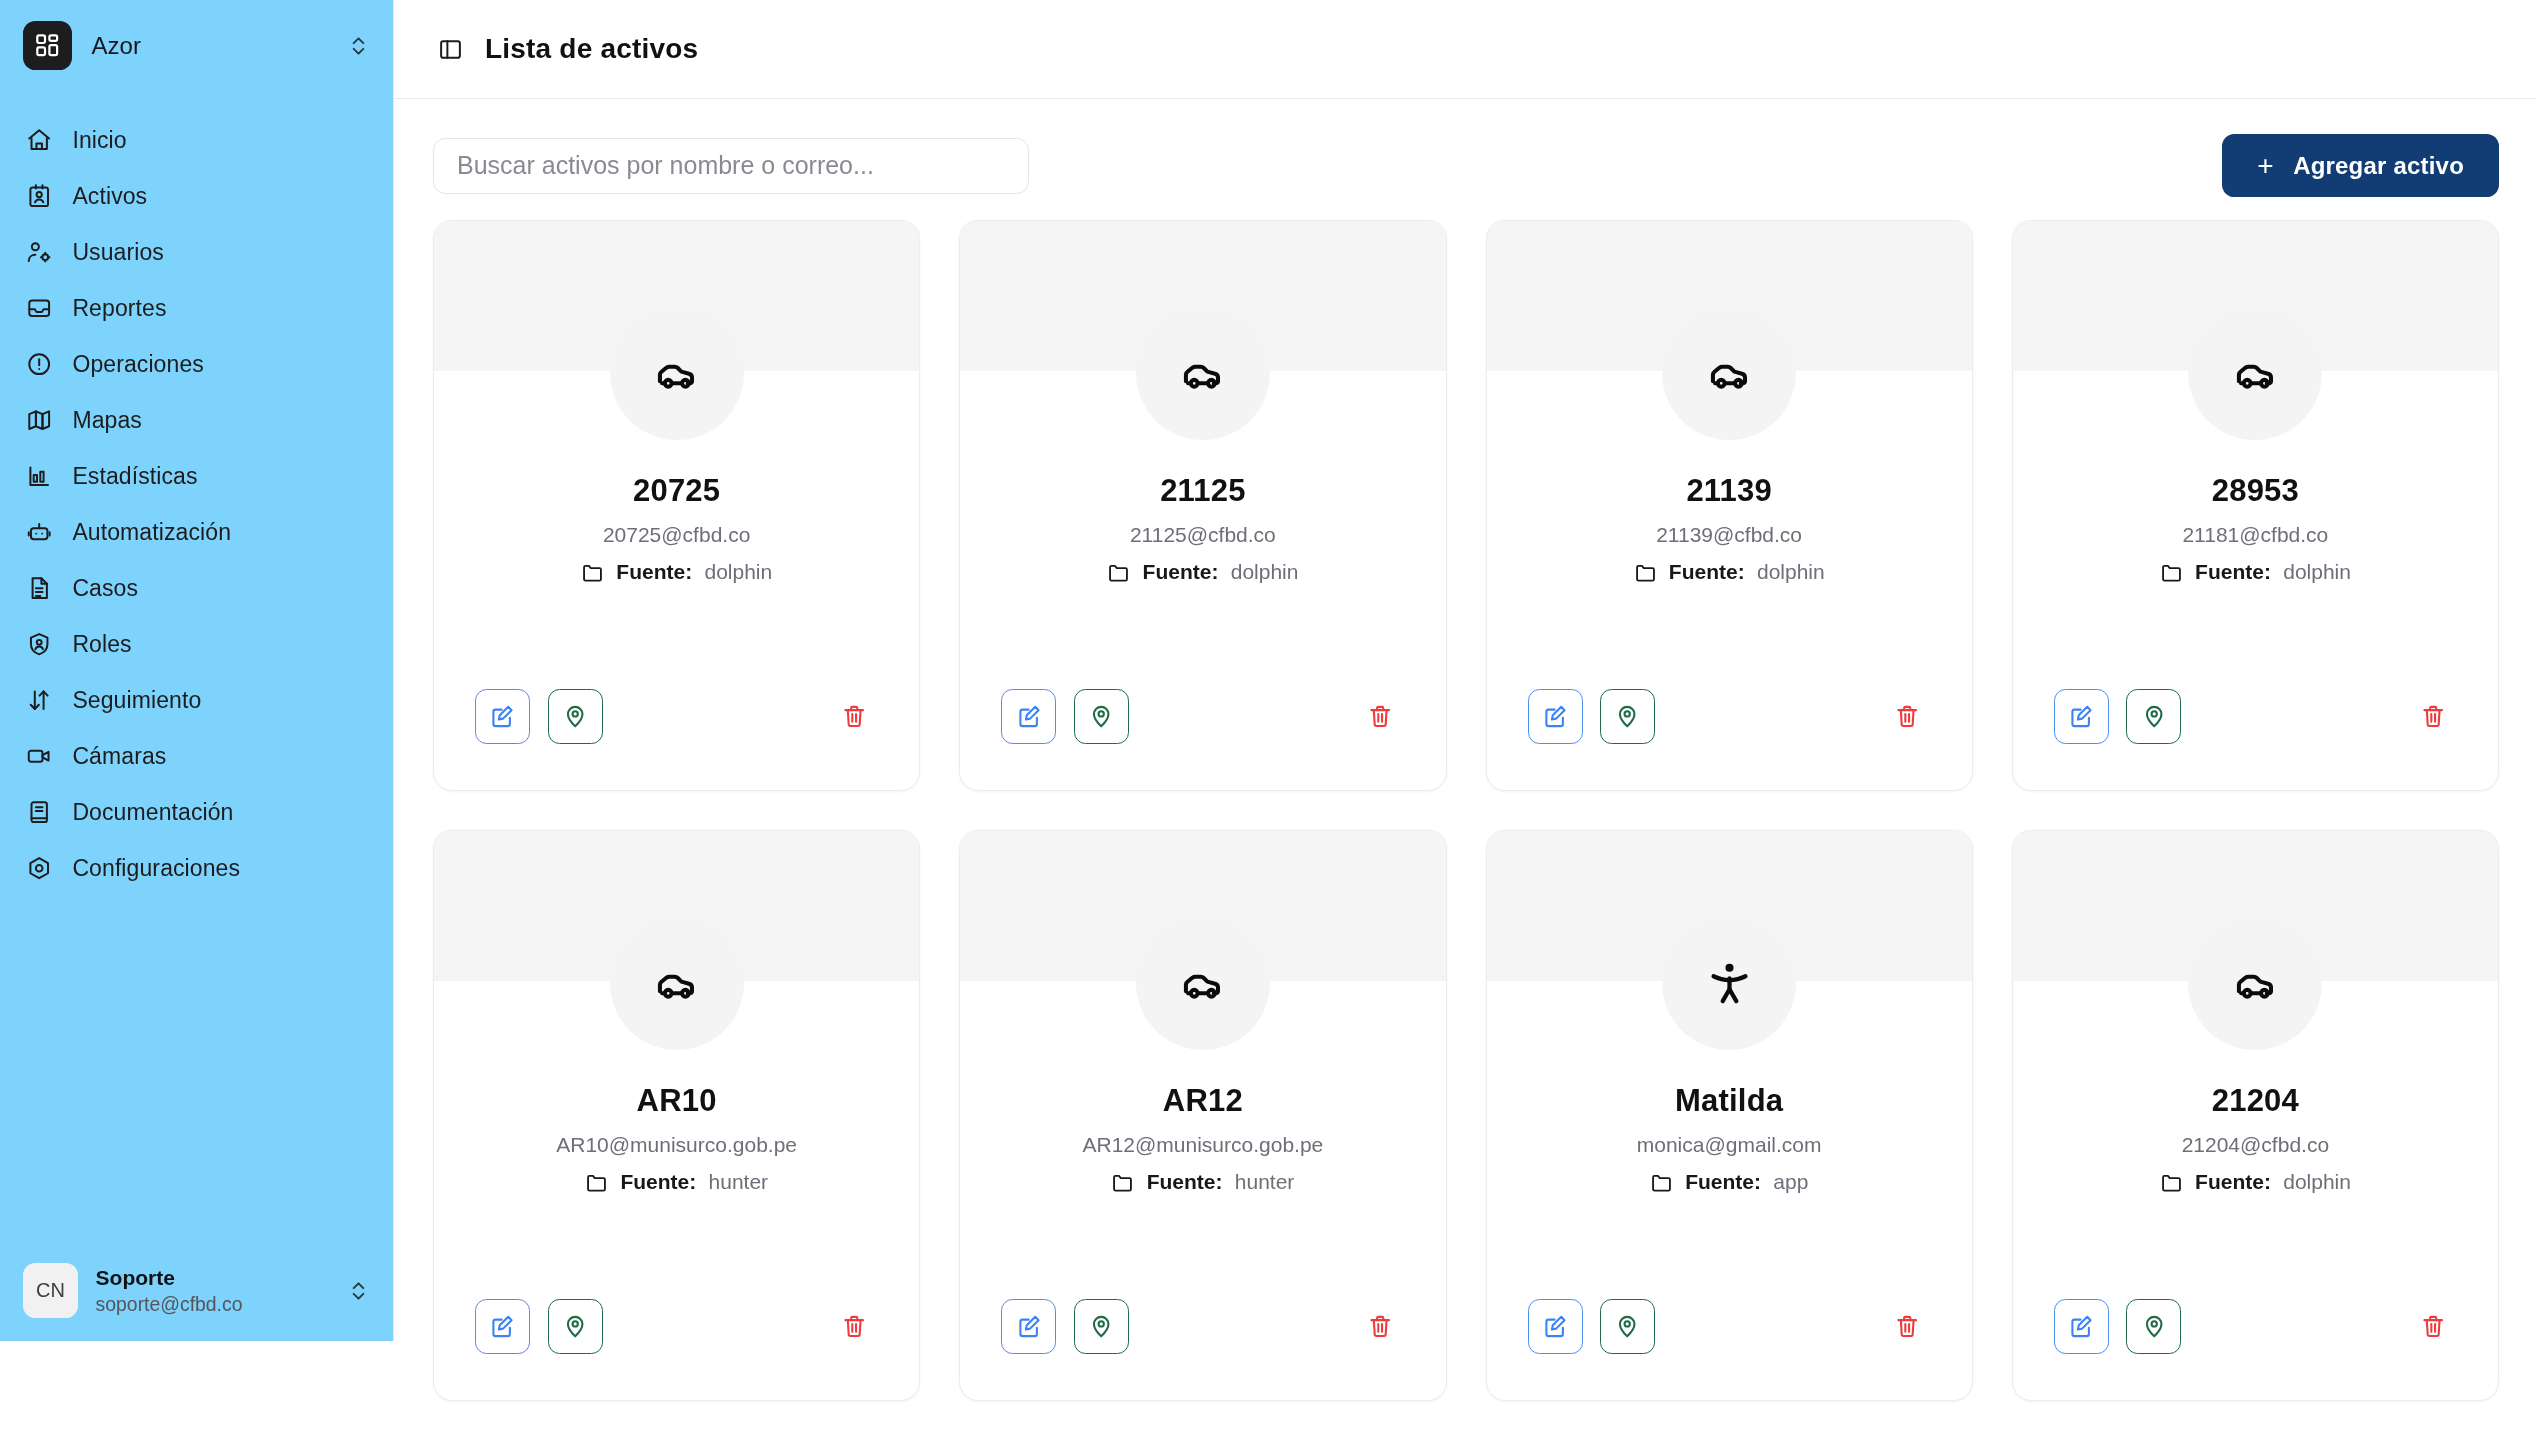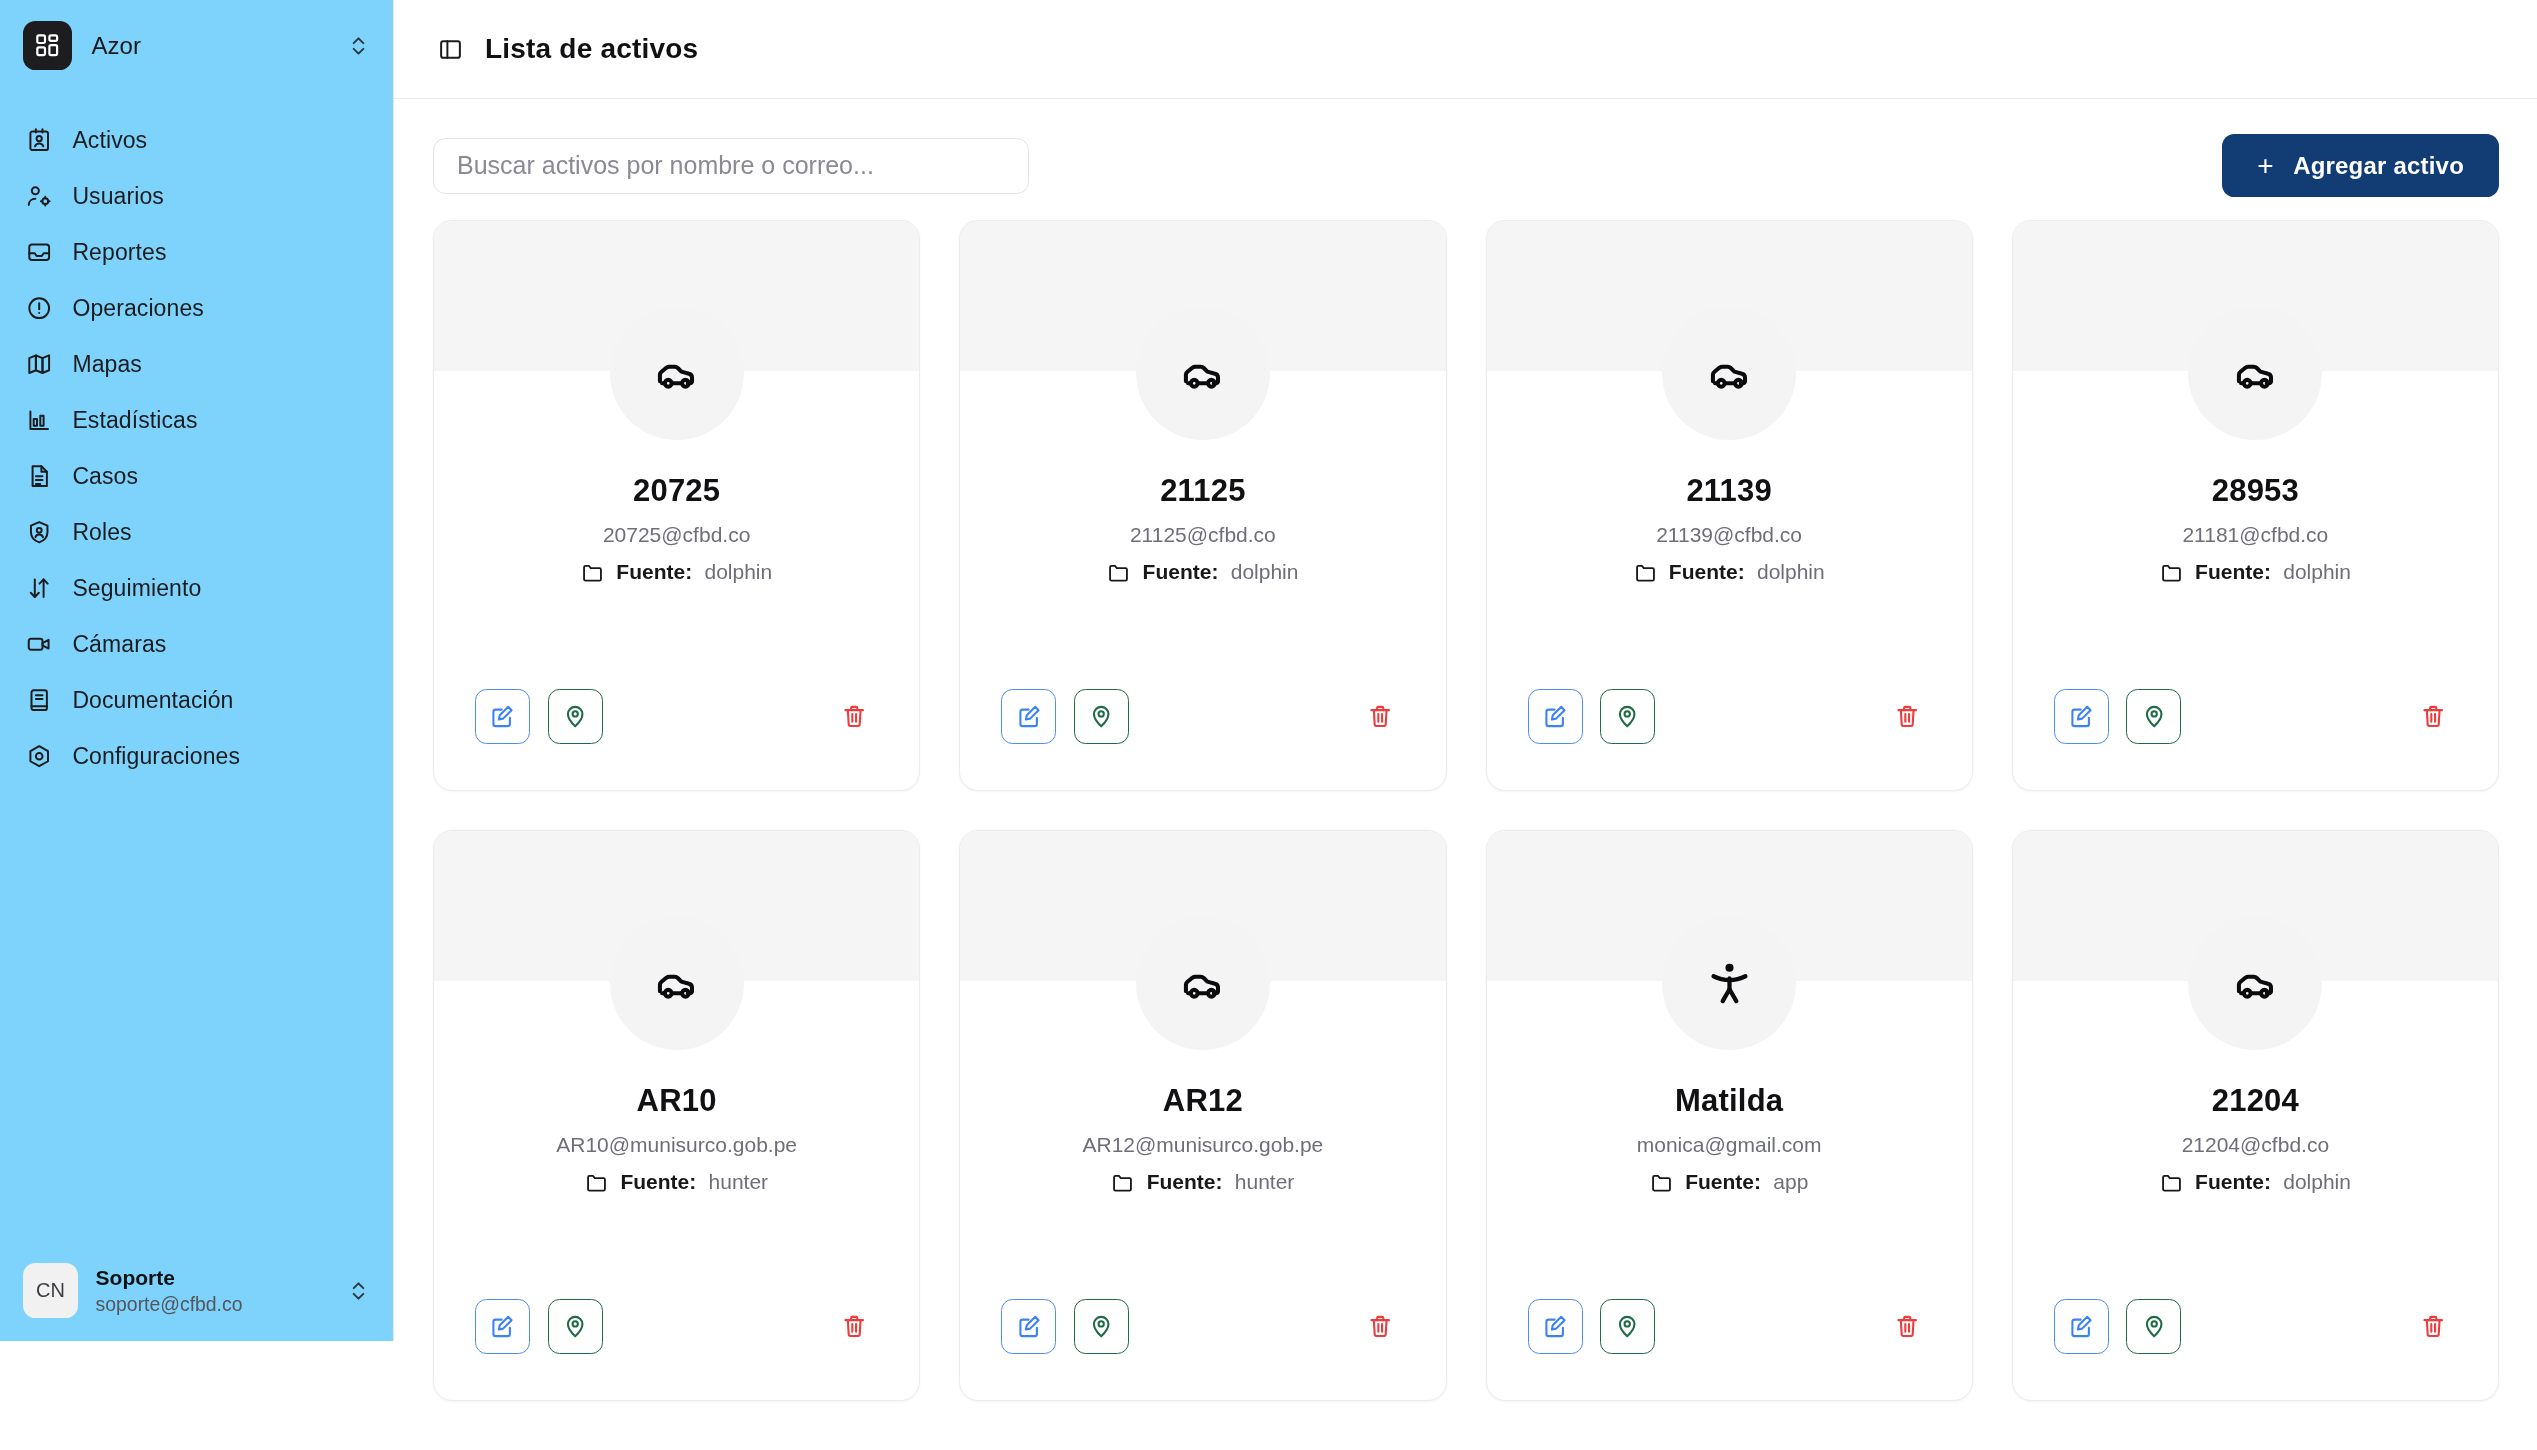--- a/index.html
+++ b/index.html
@@ -180,20 +180,30 @@
       <span class="brand-chev">
         <svg width="23" height="30" viewBox="0 0 24 24" fill="none" stroke="#1c1c1e" stroke-width="2" stroke-linecap="round" stroke-linejoin="round">
           <polyline points="7 15 12 20 17 15"></polyline>
             <polyline points="7 9 12 4 17 9"></polyline>
         </svg>
       </span>
     </div>
 
     <nav class="nav">
 
+      <div class="nav-item">
+        <span class="nav-icon">
+          <svg width="26.4" height="26.4" viewBox="0 0 24 24" fill="none" stroke="#1c1c1e" stroke-width="1.8" stroke-linecap="round" stroke-linejoin="round">
+            <path d="M3 10.5 12 3l9 7.5"></path>
+              <path d="M5 10v10h14V10"></path>
+              <path d="M9.5 20v-5h5v5"></path>
+          </svg>
+        </span>
+        <span class="nav-label">Inicio</span>
+      </div>
 
       <div class="nav-item">
         <span class="nav-icon">
           <svg width="26.4" height="26.4" viewBox="0 0 24 24" fill="none" stroke="#1c1c1e" stroke-width="1.8" stroke-linecap="round" stroke-linejoin="round">
             <rect x="4" y="4" width="16" height="17" rx="2"></rect>
               <circle cx="12" cy="10.5" r="2.4"></circle>
             <path d="M8.2 17.6c.6-1.7 2-2.6 3.8-2.6s3.2.9 3.8 2.6"></path>
               <path d="M9 2v3"></path>
               <path d="M15 2v3"></path>
           </svg>
@@ -249,20 +259,32 @@
         <span class="nav-icon">
           <svg width="26.4" height="26.4" viewBox="0 0 24 24" fill="none" stroke="#1c1c1e" stroke-width="1.8" stroke-linecap="round" stroke-linejoin="round">
             <path d="M4 4v16h16"></path>
               <rect x="7" y="11" width="3" height="6"></rect>
               <rect x="13" y="8" width="3" height="9"></rect>
           </svg>
         </span>
         <span class="nav-label">Estadísticas</span>
       </div>
 
+      <div class="nav-item">
+        <span class="nav-icon">
+          <svg width="26.4" height="26.4" viewBox="0 0 24 24" fill="none" stroke="#1c1c1e" stroke-width="1.8" stroke-linecap="round" stroke-linejoin="round">
+            <rect x="4.5" y="8.5" width="15" height="10" rx="2.5"></rect>
+              <path d="M12 4.5v4"></path>
+            <circle cx="9.3" cy="13.3" r=".9" fill="#1c1c1e" stroke="none"></circle>
+              <circle cx="14.7" cy="13.3" r=".9" fill="#1c1c1e" stroke="none"></circle>
+            <path d="M2.5 12v3M21.5 12v3"></path>
+          </svg>
+        </span>
+        <span class="nav-label">Automatización</span>
+      </div>
 
       <div class="nav-item">
         <span class="nav-icon">
           <svg width="26.4" height="26.4" viewBox="0 0 24 24" fill="none" stroke="#1c1c1e" stroke-width="1.8" stroke-linecap="round" stroke-linejoin="round">
             <path d="M6 3h8l5 5v13H6z"></path>
               <path d="M14 3v5h5"></path>
               <path d="M9 12h6M9 15.5h6M9 19h4"></path>
           </svg>
         </span>
         <span class="nav-label">Casos</span>

